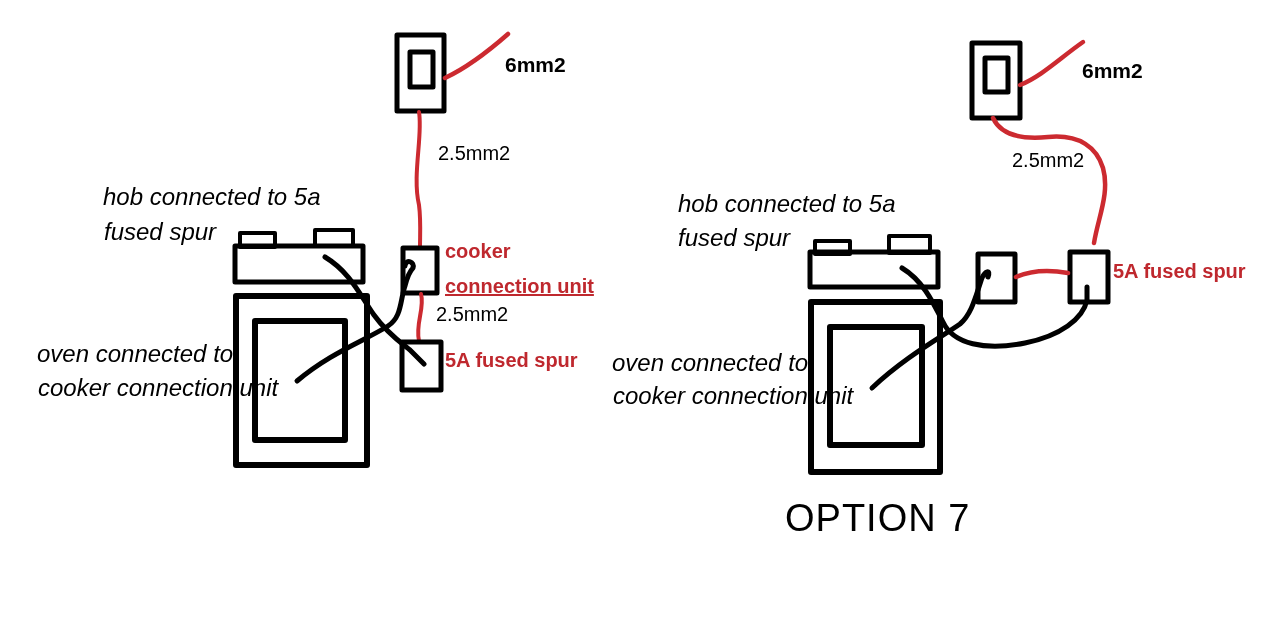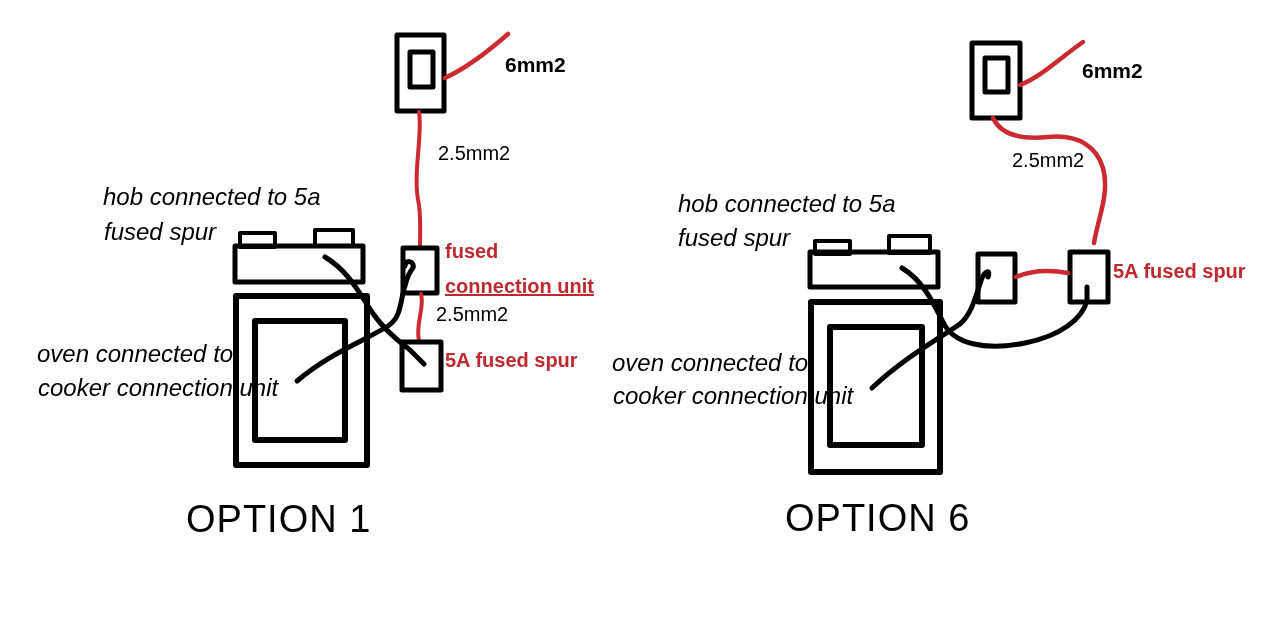--- a/index.html
+++ b/index.html
@@ -86,30 +86,29 @@
       <path class="shape" stroke-width="5" d="M872,388 C905,357 940,338 960,324 C972,314 976,295 982,278 C985,271 991,269 988,277"></path>
 
       <path class="shape" stroke-width="5" d="M902,268 C922,280 932,300 943,322 C953,344 985,351 1025,343 C1060,336 1083,319 1087,300 L1087,287"></path>
     </g>
   </svg>
 
   <div class="txt cable-b" style="left:505px;top:54px;">6mm2</div>
   <div class="txt cable" style="left:438px;top:143px;">2.5mm2</div>
   <div class="txt note" style="left:103px;top:184px;">hob connected to 5a</div>
   <div class="txt note" style="left:104px;top:219px;">fused spur</div>
-  <div class="txt redlbl" style="left:445px;top:241px;">fused</div>
+  <div class="txt redlbl" style="left:445px;top:241px;">cooker</div>
   <div class="txt redlbl" style="left:445px;top:276px;text-decoration:underline;">connection unit</div>
   <div class="txt cable" style="left:436px;top:304px;">2.5mm2</div>
   <div class="txt redlbl" style="left:445px;top:350px;">5A fused spur</div>
   <div class="txt note" style="left:37px;top:341px;">oven connected to</div>
   <div class="txt note" style="left:38px;top:375px;">cooker connection unit</div>
-  <div class="txt title" style="left:186px;top:499px;">OPTION 1</div>
 
   <div class="txt cable-b" style="left:1082px;top:60px;">6mm2</div>
   <div class="txt cable" style="left:1012px;top:150px;">2.5mm2</div>
   <div class="txt note" style="left:678px;top:191px;">hob connected to 5a</div>
   <div class="txt note" style="left:678px;top:225px;">fused spur</div>
   <div class="txt redlbl" style="left:1113px;top:261px;">5A fused spur</div>
   <div class="txt note" style="left:612px;top:350px;">oven connected to</div>
   <div class="txt note" style="left:613px;top:383px;">cooker connection unit</div>
-  <div class="txt title" style="left:785px;top:498px;">OPTION 6</div>
+  <div class="txt title" style="left:785px;top:498px;">OPTION 7</div>
 
 </div>
 
 </body></html>

